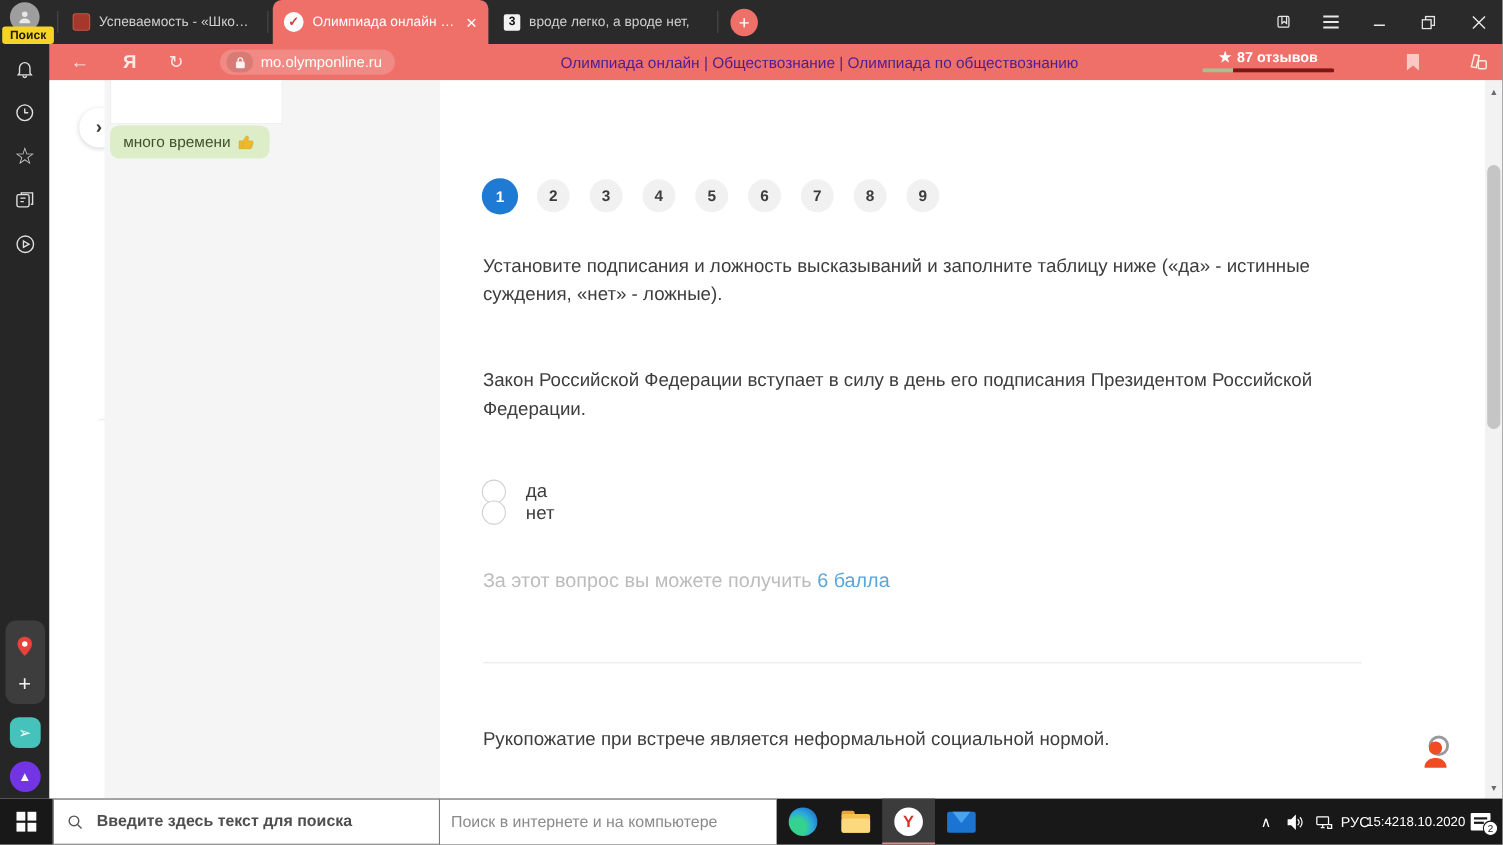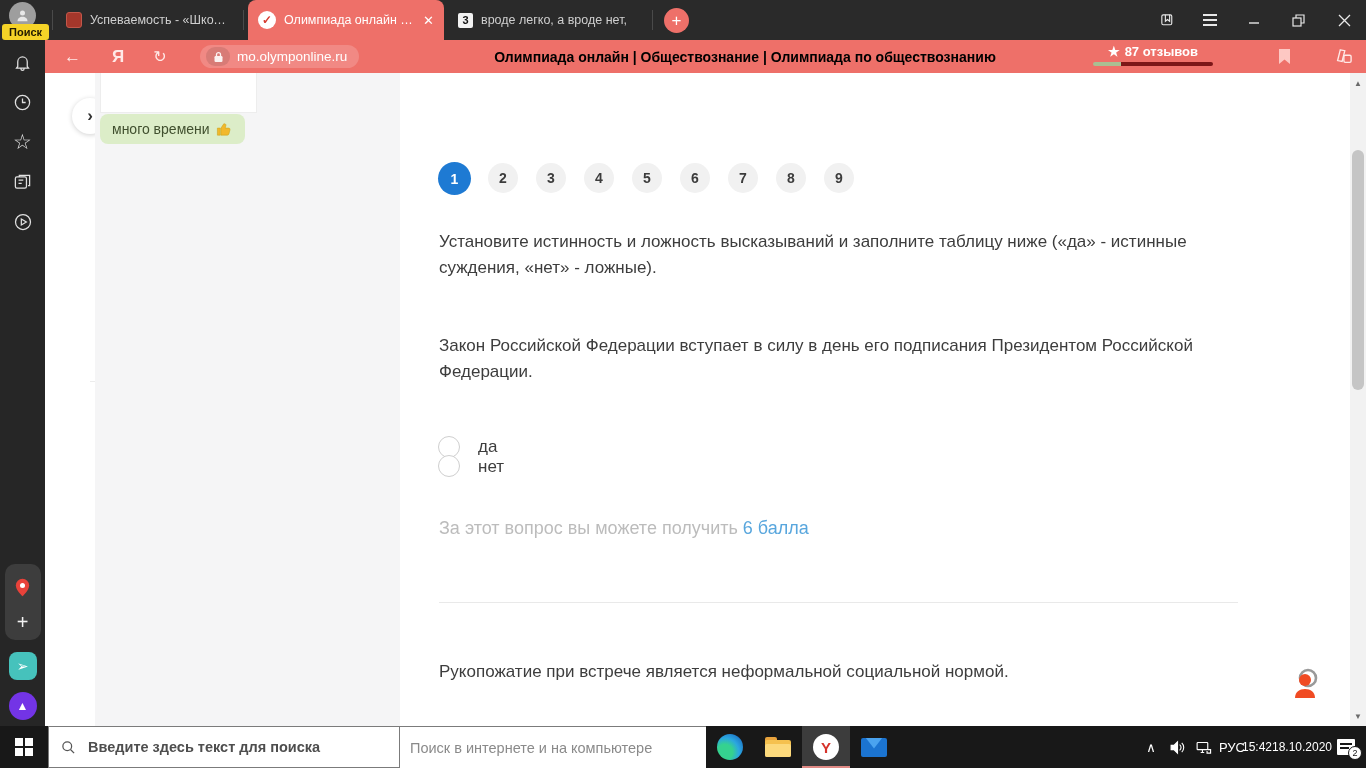--- a/index.html
+++ b/index.html
@@ -15,21 +15,21 @@
   .vdiv { top:10px; width:1px; height:20px; background:#4a4a4a; }
   .winbtn { top:0; width:40px; height:40px; display:flex; align-items:center; justify-content:center; color:#e8e8e8; font-size:15px; cursor:default; }
   #avatar-circle { left:9px; top:2px; width:27px; height:27px; border-radius:50%; background:#9e9e9e; display:flex; align-items:center; justify-content:center; }
   #login-badge { left:2px; top:24px; background:#f5d327; color:#201a00; font-size:11px; font-weight:700; padding:2px 7px; border-radius:3px; }
 
   
   #addressbar { left:45px; top:40px; width:1321px; height:33px; background:#ee7069; color:#fff; }
   .abar-ic { top:0; height:33px; display:flex; align-items:center; justify-content:center; color:#ffe9e7; }
   #url-pill { left:155px; top:5px; height:23px; background:rgba(255,255,255,0.18); border-radius:12px; display:flex; align-items:center; padding:0 12px 0 6px; gap:7px; }
   #lock-chip { background:rgba(0,0,0,0.10); border-radius:9px; width:24px; height:19px; display:flex; align-items:center; justify-content:center; }
-  #page-title { left:330px; top:0; width:740px; height:33px; display:flex; align-items:center; justify-content:center; font-size:14px; color:#000000; white-space:nowrap;font-weight:bold; }
+  #page-title { left:330px; top:0; width:740px; height:33px; display:flex; align-items:center; justify-content:center; font-size:14px; color:#4c1d95; white-space:nowrap; }
   #reviews { left:1048px; top:4px; width:120px; }
   #reviews .row { display:flex; align-items:center; justify-content:center; gap:5px; font-size:13px; font-weight:700; color:#fff; }
   #reviews .bar { margin-top:3px; height:4px; border-radius:2px; overflow:hidden; display:flex; }
   #reviews .seg1 { width:28px; background:#a9bf92; }
   #reviews .seg2 { flex:1; background:#7c1617; }
 
   
   #sidebar { left:0; top:40px; width:45px; height:686px; background:#262626; }
   .side-ic { left:0; width:45px; height:40px; display:flex; align-items:center; justify-content:center; color:#e0e0e0; }
   #side-group { left:5px; top:524px; width:36px; height:76px; background:#3d3d3d; border-radius:10px; }
@@ -275,21 +275,21 @@
     <div class="abs qcircle active" style="left:38px">1</div>
     <div class="abs qcircle" style="left:88px">2</div>
     <div class="abs qcircle" style="left:136px">3</div>
     <div class="abs qcircle" style="left:184px">4</div>
     <div class="abs qcircle" style="left:232px">5</div>
     <div class="abs qcircle" style="left:280px">6</div>
     <div class="abs qcircle" style="left:328px">7</div>
     <div class="abs qcircle" style="left:376px">8</div>
     <div class="abs qcircle" style="left:424px">9</div>
 
-    <div class="abs para" style="left:39px;top:156px;">Установите истинность и ложность высказываний и заполните таблицу ниже («да» - истинные суждения, «нет» - ложные).</div>
+    <div class="abs para" style="left:39px;top:156px;">Установите подписания и ложность высказываний и заполните таблицу ниже («да» - истинные суждения, «нет» - ложные).</div>
     <div class="abs para" style="left:39px;top:260px;">Закон Российской Федерации вступает в силу в день его подписания Президентом Российской Федерации.</div>
 
     <div class="abs radio-row" style="left:38px;top:363px;">
       <span class="radio-circle"></span>
       <span class="radio-label">да</span>
     </div>
     <div class="abs radio-row" style="left:38px;top:382px;align-items:flex-end;">
       <span class="radio-circle"></span>
       <span class="radio-label">нет</span>
     </div>

